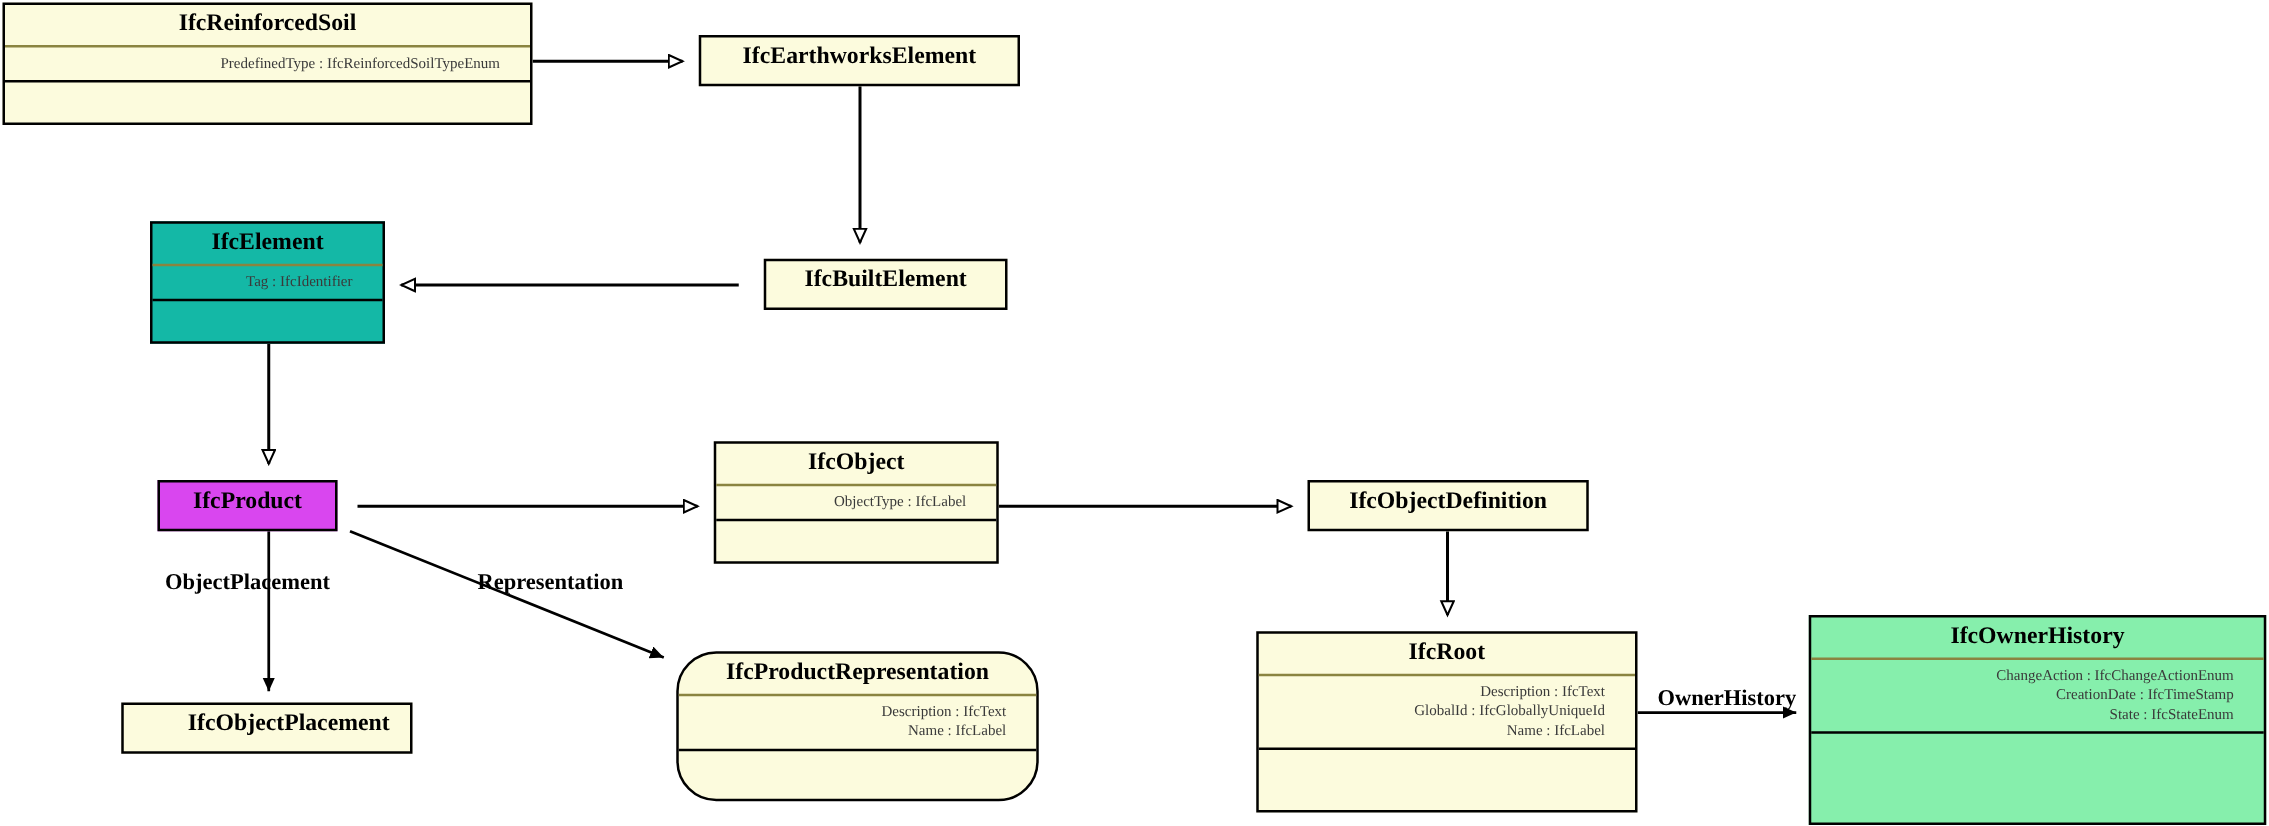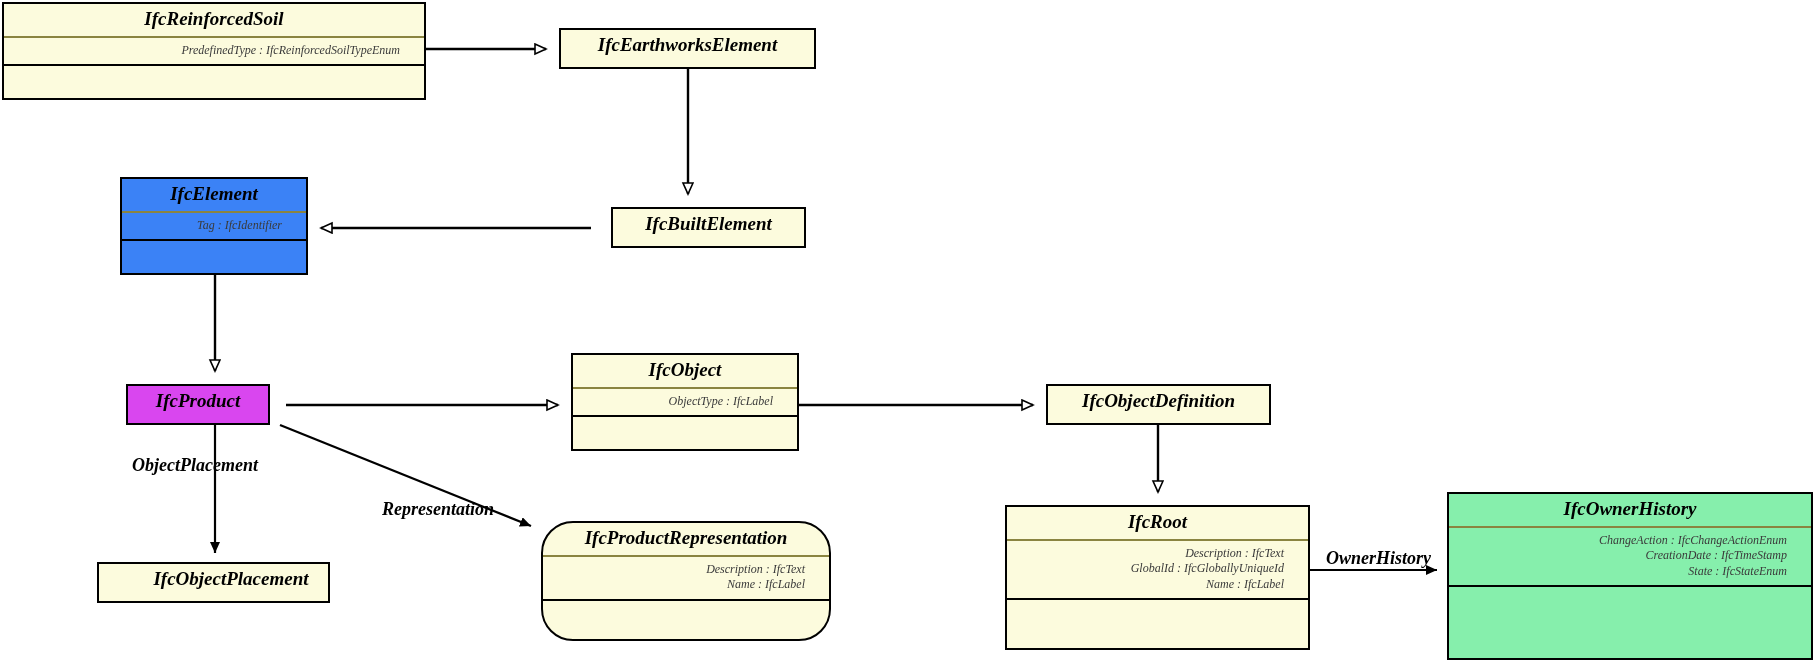--- a/index.html
+++ b/index.html
@@ -1,18 +1,18 @@
 <!DOCTYPE html>
 <html><head>
 <meta charset="utf-8">
 <style>
   html,body{margin:0;padding:0;background:#ffffff;}
   body{width:1815px;height:661px;position:relative;overflow:hidden;
        font-family:"Liberation Serif","DejaVu Serif",serif;}
-  #canvas{position:absolute;left:0;top:0;width:1815px;height:556px;font-style:italic;}
+  #canvas{position:absolute;left:0;top:0;width:1815px;height:556px;}
 
   .uml-class{position:absolute;background:#fcfbdd;border:2px solid #000000;box-sizing:border-box;}
   .uml-title{text-align:center;font-weight:bold;font-size:19px;color:#000;
              padding:5px 10px 6px 10px;line-height:1.1;white-space:nowrap;}
   .uml-sep{height:2px;background:#8a8440;width:100%;}
   .uml-attrs{padding:5px 24px 6px 12px;font-size:12px;color:#3a3a3a;line-height:1.28;text-align:right;}
   .uml-attrs div{white-space:nowrap;}
   .uml-empty{height:17px;}
 
   .edge-label{position:absolute;font-weight:bold;font-size:18px;color:#000;
@@ -85,21 +85,21 @@
         </div>
         <div class="uml-sep" style="background: rgb(0, 0, 0); height: 2px;"></div>
         <div class="uml-empty"></div>
       </div>
       <div class="uml-class" style="left: 559px; top: 28px; width: 257px; height: 41px; background: rgb(252, 251, 221); border-color: rgb(0, 0, 0);">
         <div class="uml-title">IfcEarthworksElement</div>
       </div>
       <div class="uml-class" style="left: 591px; top: 207px; width: 195px; height: 41px; background: rgb(252, 251, 221); border-color: rgb(0, 0, 0); margin-left: 20px;">
         <div class="uml-title">IfcBuiltElement</div>
       </div>
-      <div class="uml-class" style="left: 120px; top: 177px; width: 188px; height: 98px; background: #3b82f6; border-color: rgb(0, 0, 0);">
+      <div class="uml-class" style="left: 120px; top: 177px; width: 188px; height: 98px; background: #14b8a6; border-color: rgb(0, 0, 0);">
         <div class="uml-title">IfcElement</div>
         <div class="uml-sep" style="background: rgb(138, 132, 64);"></div>
         <div class="uml-attrs">
           <div>Tag : IfcIdentifier</div>
         </div>
         <div class="uml-sep" style="background: rgb(0, 0, 0); height: 2px;"></div>
         <div class="uml-empty"></div>
       </div>
       <div class="uml-class" style="left: 126px; top: 384px; width: 144px; height: 41px; background: #d946ef; border-color: rgb(0, 0, 0);">
         <div class="uml-title">IfcProduct</div>
@@ -148,17 +148,17 @@
           <div>CreationDate : IfcTimeStamp</div>
           <div>State : IfcStateEnum</div>
         </div>
         <div class="uml-sep" style="background: rgb(0, 0, 0); height: 2px;"></div>
         <div class="uml-empty"></div>
       </div>
     </div>
 
   <div id="edgelabels">
       <div class="edge-label" style="left: 132px; top: 455px;">ObjectPlacement</div>
-      <div class="edge-label" style="left: 382px; top: 455px; margin-top: 44px;">Representation</div>
+      <div class="edge-label" style="left: 382px; top: 455px;">Representation</div>
       <div class="edge-label" style="left: 1326px; top: 548px;">OwnerHistory</div>
     </div>
 
 </div>
 
 </body></html>

